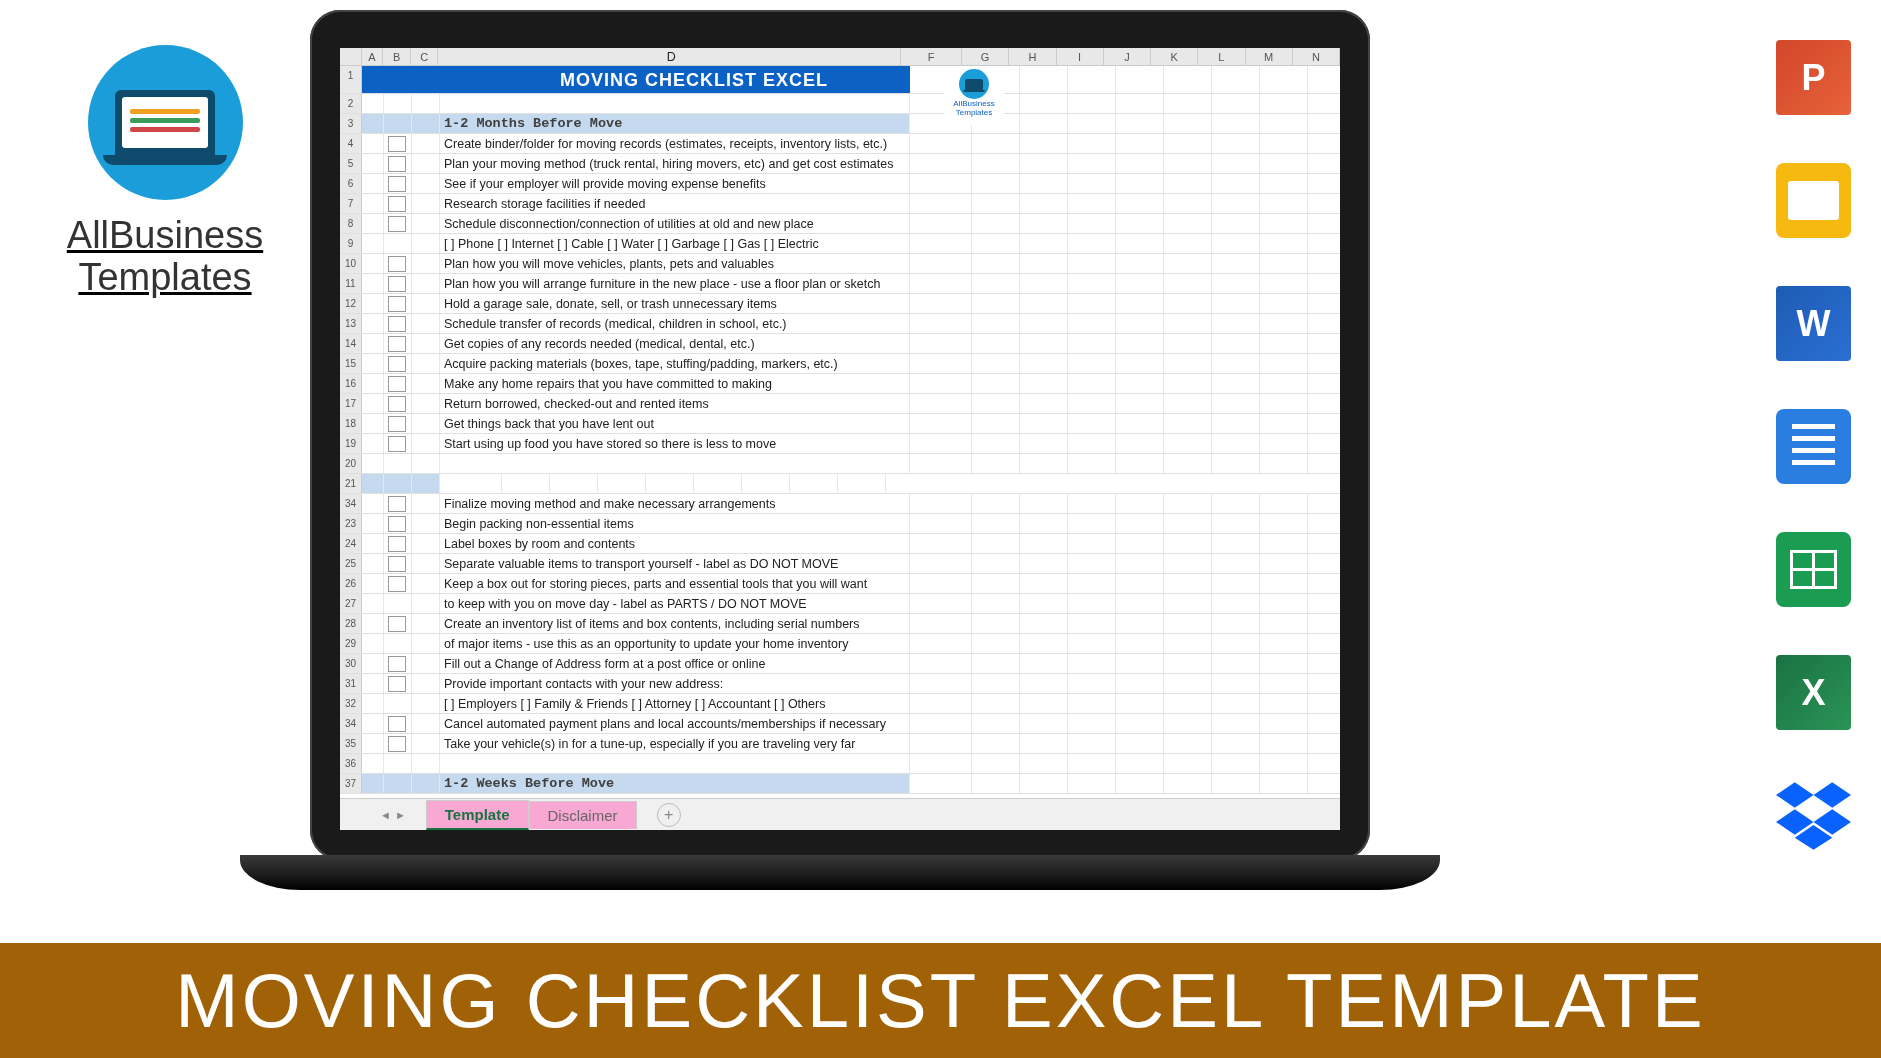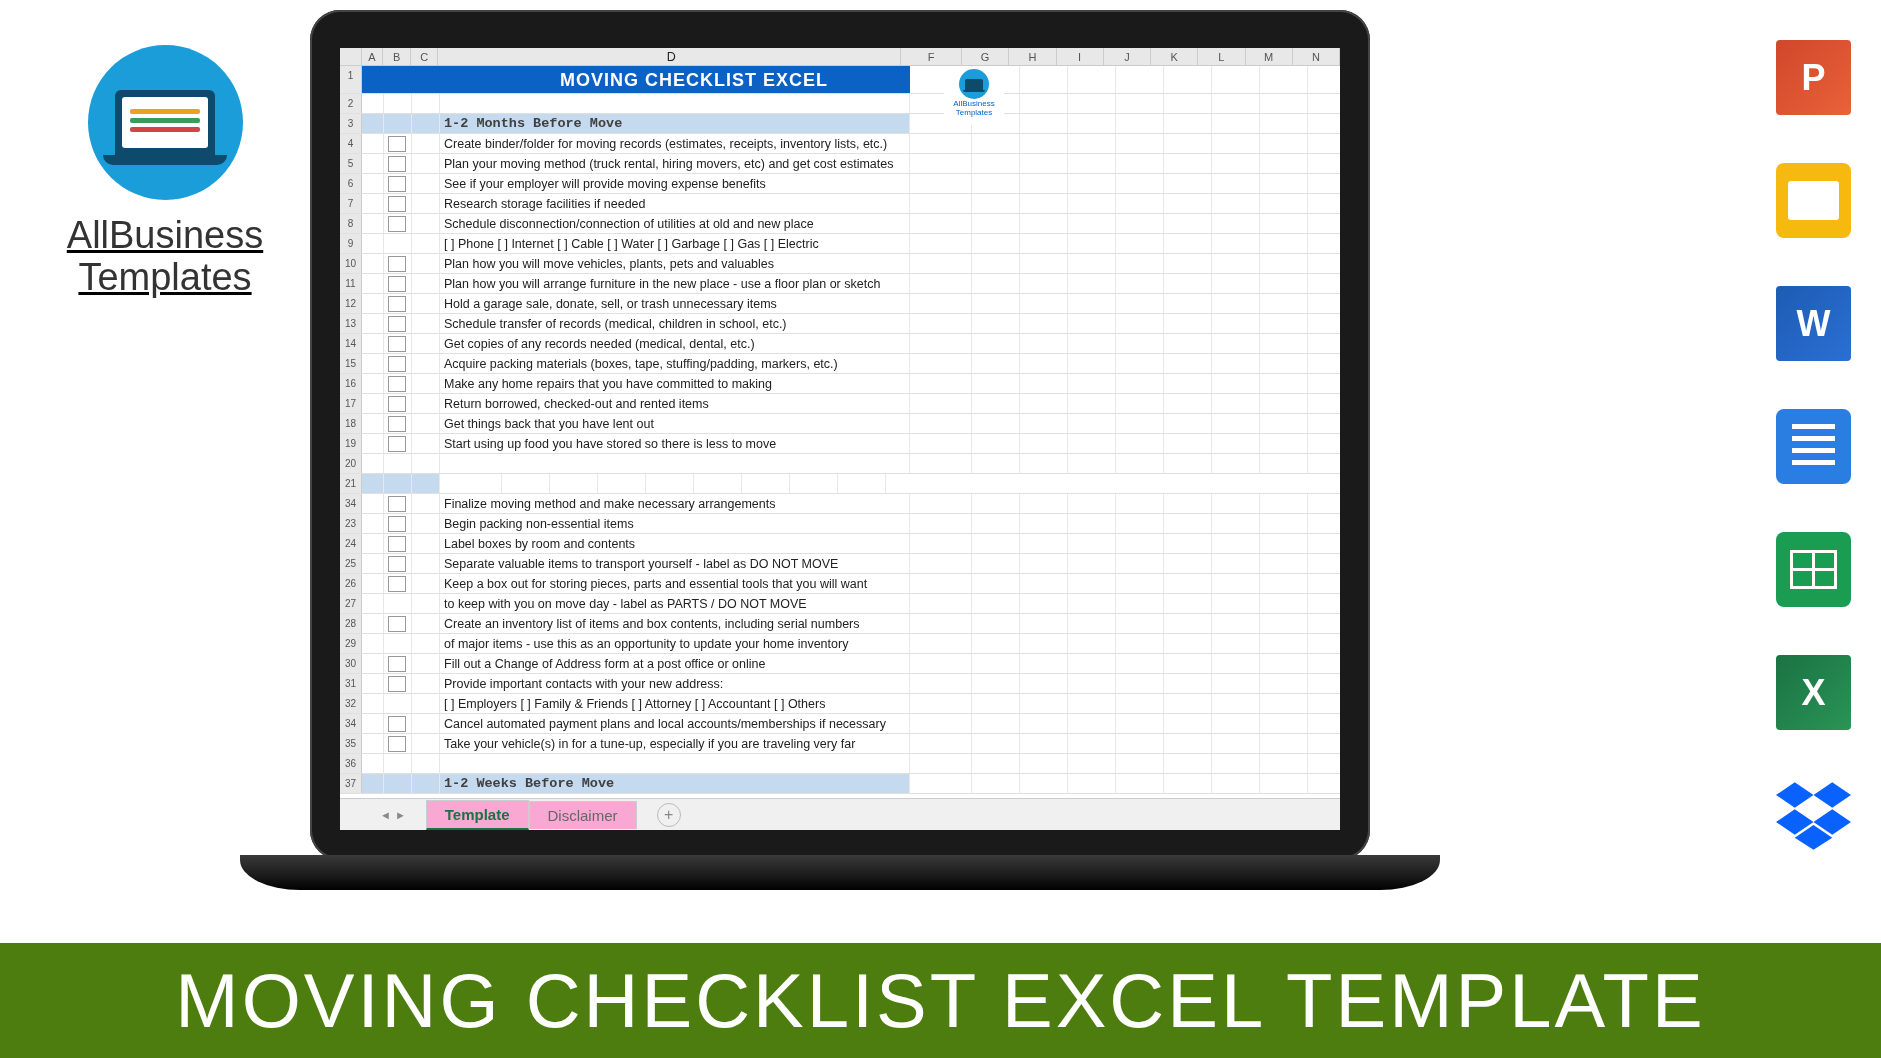--- a/index.html
+++ b/index.html
@@ -257,21 +257,21 @@
 .add-tab {
   width: 24px; height:24px; border:1px solid #bbb; border-radius:50%;
   margin-left: 20px; text-align:center; line-height:22px; color:#888; font-size:16px;
 }
 .bottom-banner {
   position: absolute;
   left: 0;
   right: 0;
   bottom: 0;
   height: 115px;
-  background: #4d7c0f;
+  background: #a16207;
   color: #fff;
   font-size: 76px;
   font-weight: 400;
   letter-spacing: 3px;
   text-align: center;
   line-height: 115px;
   font-family: 'Arial Narrow', Arial, sans-serif;
 }
 </style>
 </head>

